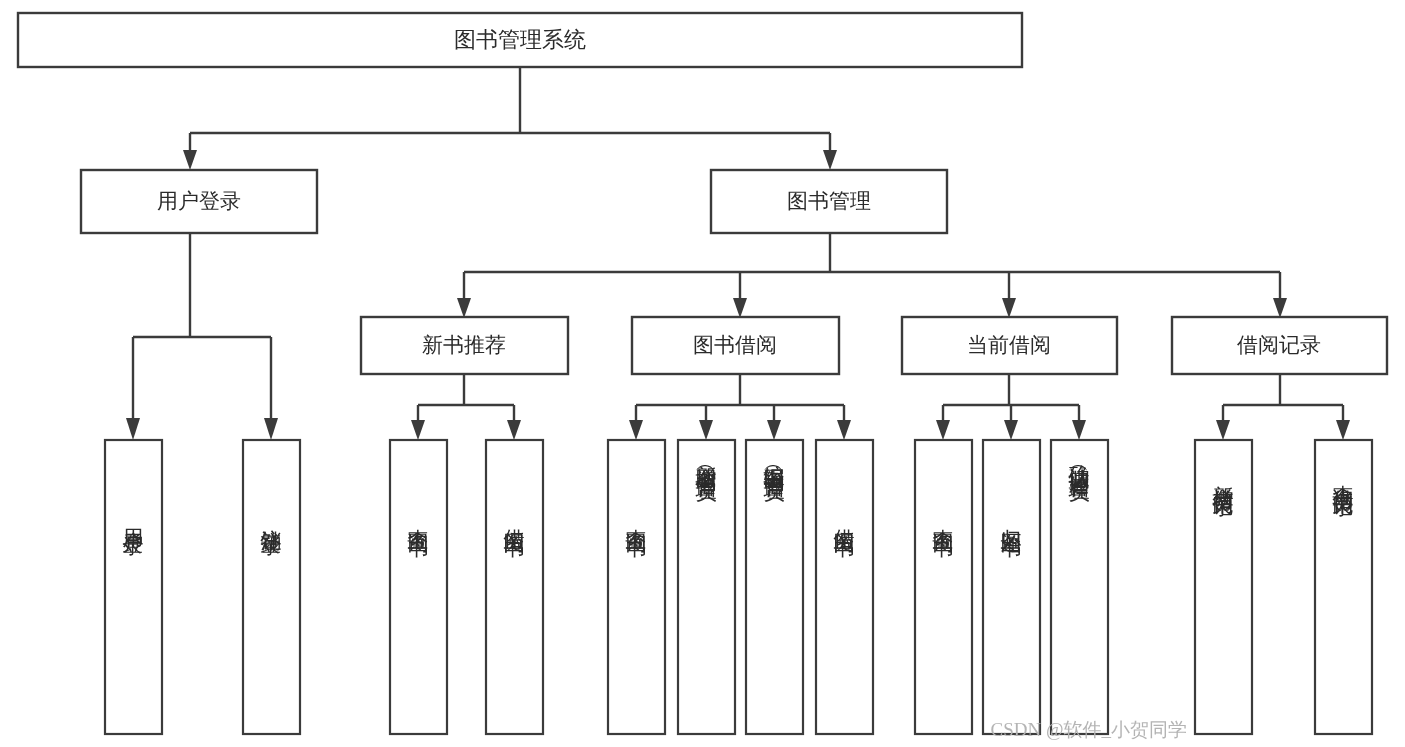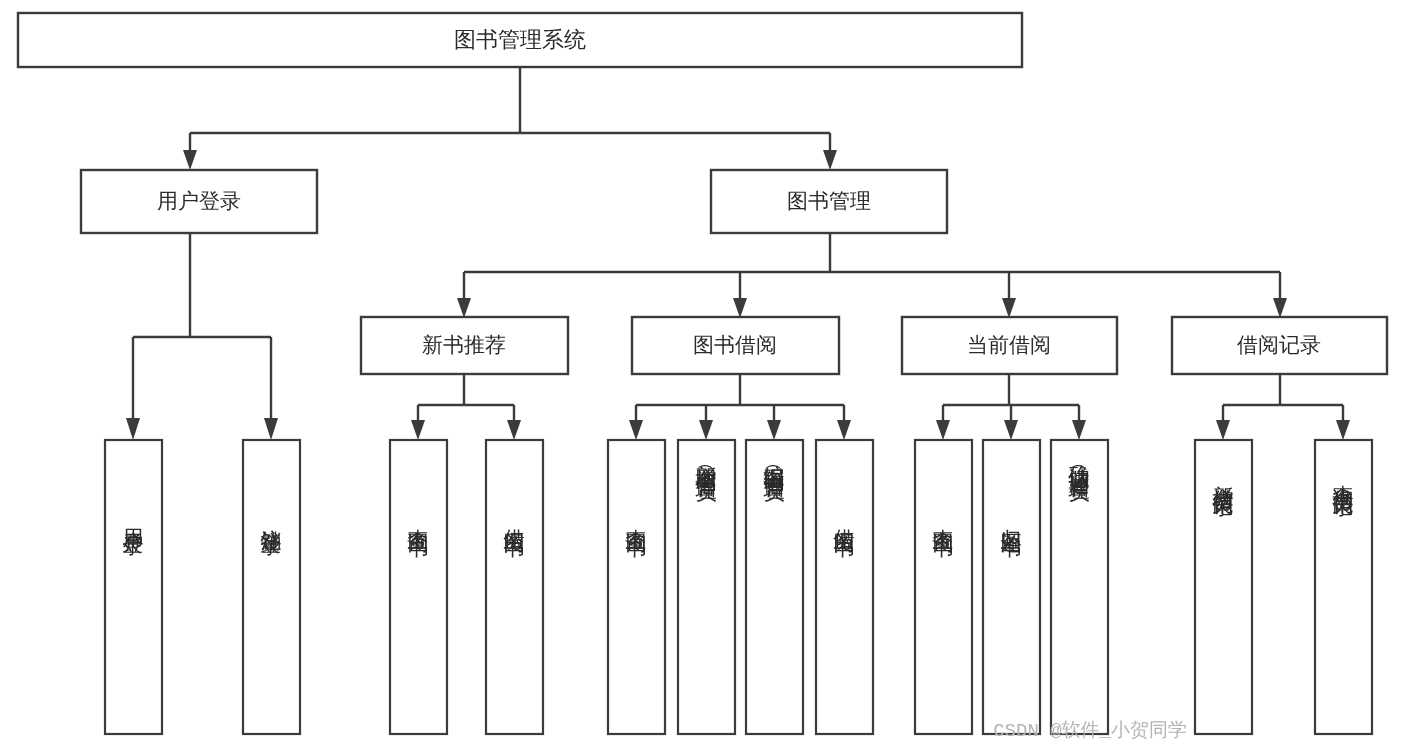--- a/index.html
+++ b/index.html
@@ -68,21 +68,21 @@
     font-size: 21px;
     line-height: 1;
     color: #2b2b2b;
     letter-spacing: 2.5px;
     white-space: nowrap;
   }
   .watermark {
     position: absolute;
     right: 8px;
     bottom: 4px;
-    font-family: Liberation Mono, monospace;
+    font-family: Liberation Serif, serif;
     font-size: 19px;
     color: #b4b4b4;
     white-space: nowrap;
     pointer-events: none;
   }
 </style>
 </head>
 <body>
 
 <div id="diagram-root">

